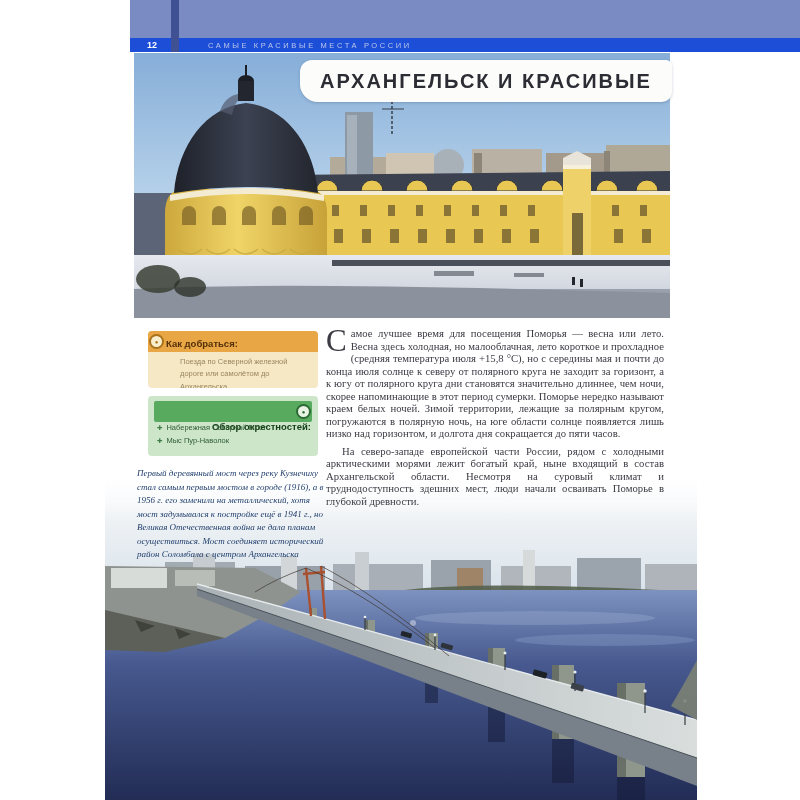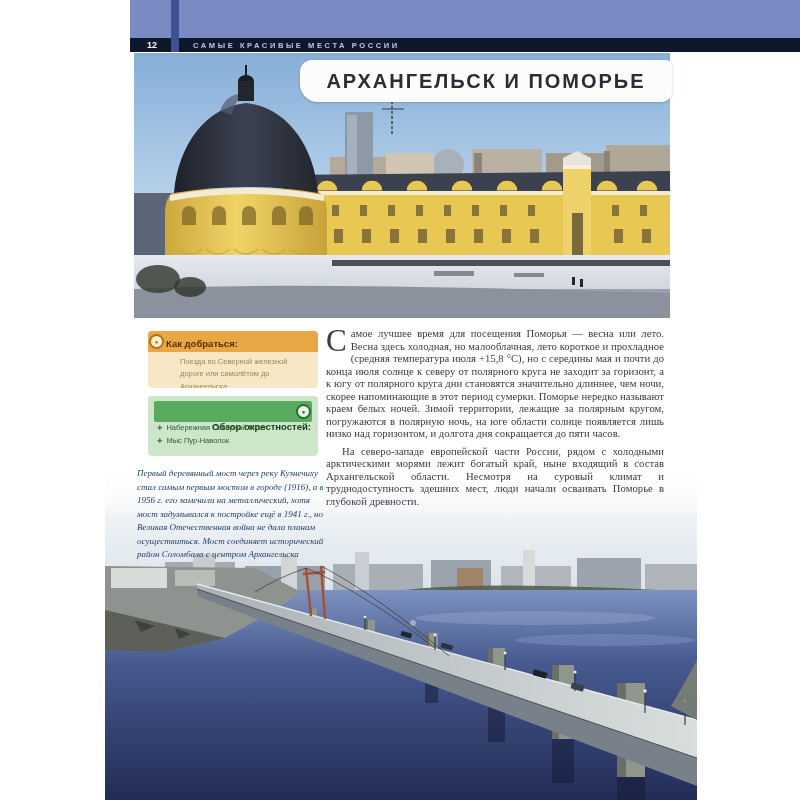--- a/index.html
+++ b/index.html
@@ -1,25 +1,25 @@
 <!DOCTYPE html>
 <html><head>
 <meta charset="utf-8">
 <style>
   html,body{margin:0;padding:0;background:#ffffff;}
   #page{position:relative;width:800px;height:800px;background:#ffffff;overflow:hidden;
         font-family:"Liberation Sans",sans-serif;}
 
   
   #band{position:absolute;left:130px;top:0;width:670px;height:38px;background:#7a8bc3;}
-  #topbar{position:absolute;left:130px;top:38px;width:670px;height:14px;background:#0f172a;
+  #topbar{position:absolute;left:130px;top:38px;width:670px;height:14px;background:#1d4ed8;
           display:flex;align-items:center;}
   #stripe{position:absolute;left:171px;top:0;width:8px;height:52px;background:#3f5192;}
   #pageno{margin-left:17px;font-weight:bold;font-size:9px;color:#ffffff;width:30px;}
-  #runhead{margin-left:16px;font-weight:bold;font-size:7.5px;letter-spacing:2.6px;color:#b9c6ea;text-align:right;}
+  #runhead{margin-left:31px;font-weight:normal;font-size:7.5px;letter-spacing:2.6px;color:#b9c6ea;text-align:right;}
 
   
   #banner{position:absolute;left:300px;top:60px;width:372px;height:42px;background:#fcfcfb;
           border-radius:12px 6px 10px 18px;z-index:4;display:flex;align-items:center;
           justify-content:center;box-shadow:0 1px 3px rgba(40,60,90,.25);}
   #banner span{font-weight:bold;font-size:20px;letter-spacing:2px;color:#2c2c34;
           font-family:"Liberation Sans",sans-serif;}
 
   
   .photo{position:absolute;}
@@ -198,21 +198,21 @@
         <ellipse cx="56" cy="234" rx="16" ry="10" fill="#2e332b" opacity=".8"></ellipse>
         <rect x="438" y="224" width="3" height="8" fill="#23262c"></rect>
         <rect x="446" y="226" width="3" height="8" fill="#23262c"></rect>
         <rect x="300" y="218" width="40" height="5" fill="#4a5058" opacity=".6"></rect>
         <rect x="380" y="220" width="30" height="4" fill="#4a5058" opacity=".6"></rect>
       </g>
     </svg>
   </div>
 
   <div id="banner">
-    <span>АРХАНГЕЛЬСК И ПОМОРЬЕ</span>
+    <span>АРХАНГЕЛЬСК И КРАСИВЫЕ</span>
   </div>
 
 
   <div id="howto" class="box">
     <div class="box-header">
       <span class="box-icon">●</span>
       <span class="box-title">Как добраться:</span>
     </div>
     <div class="box-body">Поезда по Северной железной дороге или самолётом до Архангельска.</div>
   </div>

